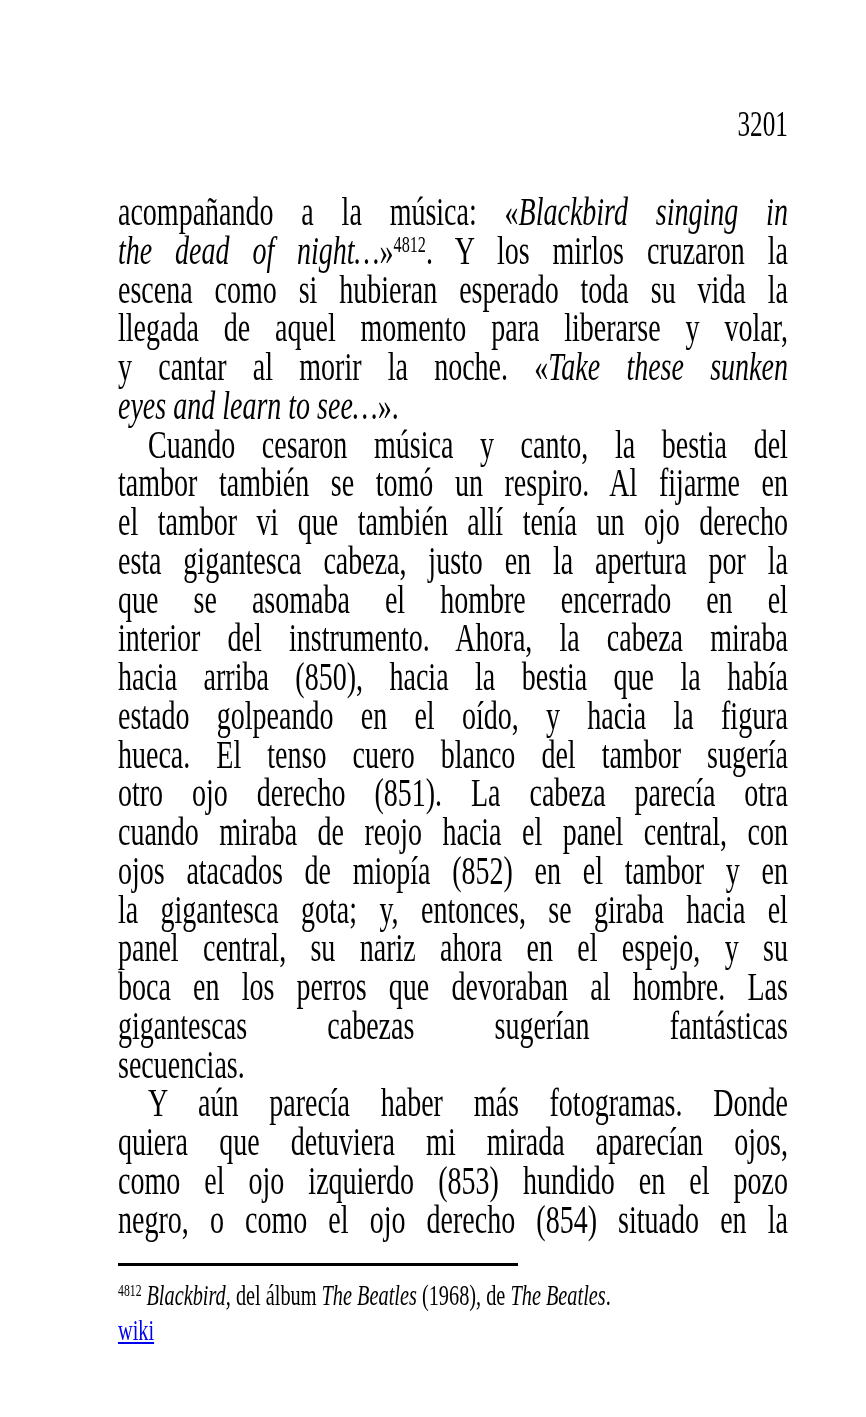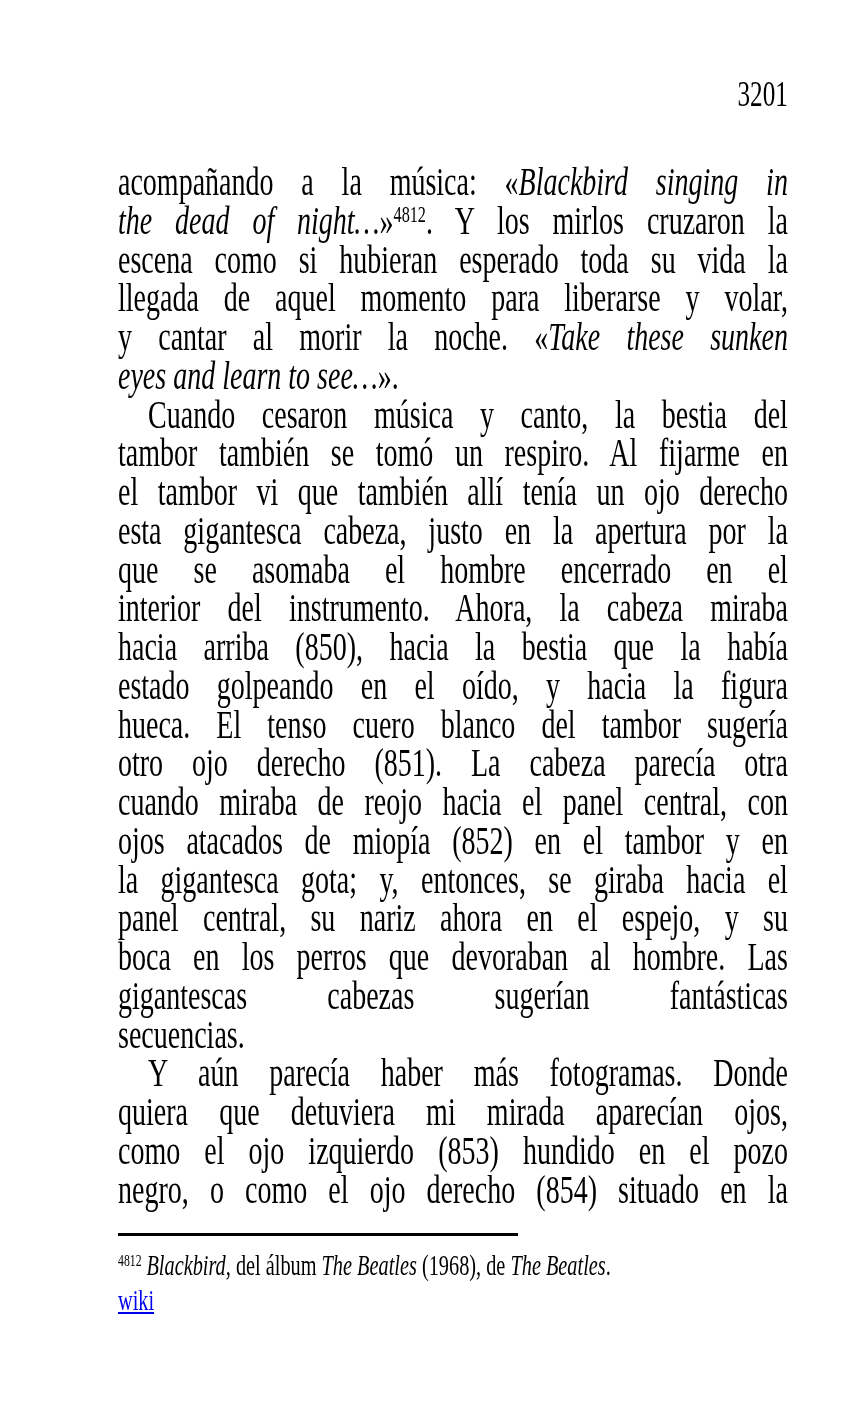--- a/index.html
+++ b/index.html
@@ -8,20 +8,21 @@
     height: 1417px;
     background: #ffffff;
     color: #000000;
     font-family: "Liberation Serif", "DejaVu Serif", serif;
     position: relative;
     overflow: hidden;
   }
   .page {
     position: absolute;
     inset: 0;
+    margin-top: 30px;
   }
   
   .hdr {
     position: absolute;
     top: 74px;
     left: 118px;
     width: 957px;
     transform: scaleX(0.70);
     transform-origin: 0 0;
     font-size: 36px;

